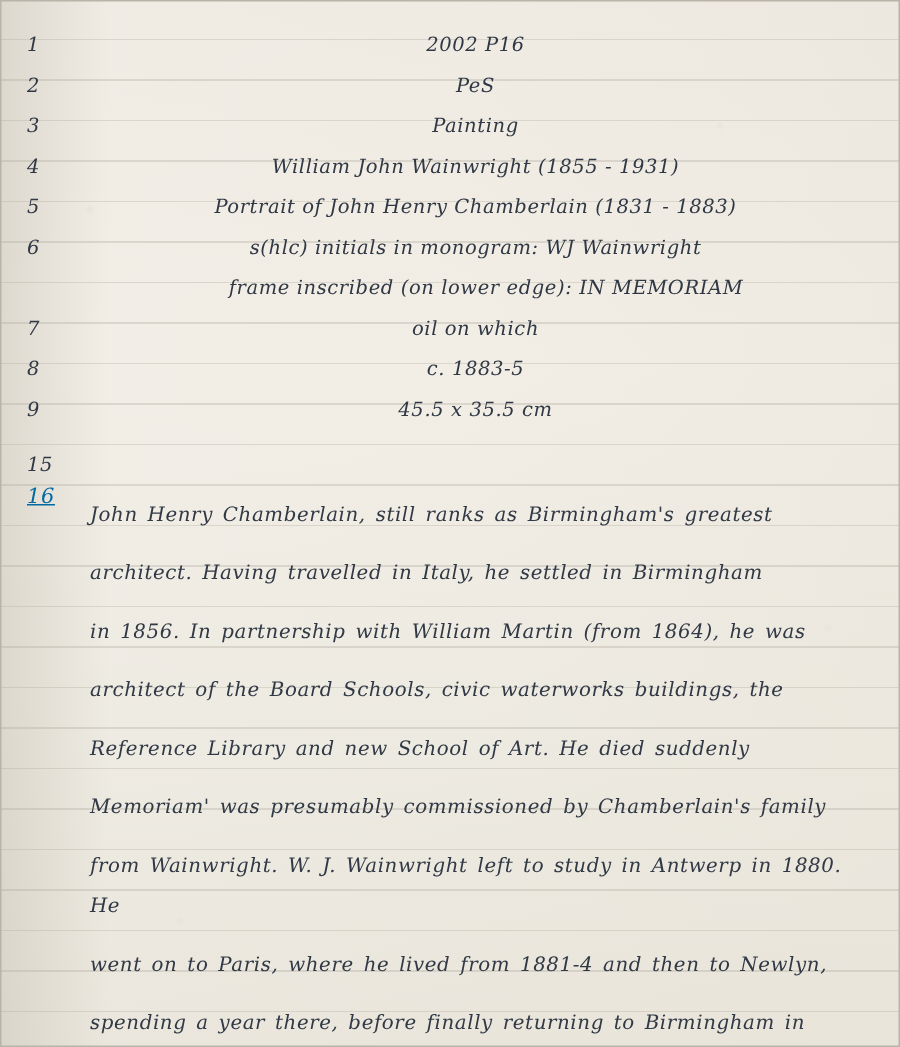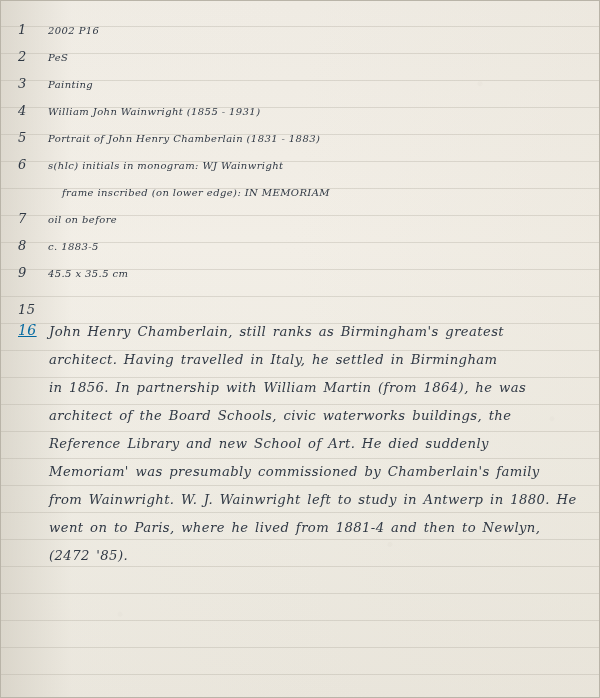--- a/index.html
+++ b/index.html
@@ -70,23 +70,24 @@
     min-height: 27px;
   }
   .num {
     width: 30px;
     flex: 0 0 30px;
     font-size: 13px;
     color: #2f3844;
   }
   .val {
     flex: 1 1 auto;
-    font-size: 10px;
+    font-size: 13px;
     line-height: 26px;
     color: #2f3844;
+    text-align: center;
   }
   .val.indent {
     padding-left: 14px;
   }
   .faint {
     color: #8d9198;
     opacity: 0.55;
   }
   .note-block {
     display: flex;
@@ -102,21 +103,21 @@
   }
   .note-body {
     flex: 1 1 auto;
     font-size: 13.2px;
     line-height: 27px;
     color: #303945;
     text-align: left;
     word-spacing: 2px;
   }
   .note-body p {
-    margin: 1px;
+    margin: 12px;
   }
   .last-line {
     line-height: 27px;
   }
   .row-15 .val { min-height: 26px; }
 </style>
 </head>
 <body>
 
 <div id="page">
@@ -155,21 +156,21 @@
       <span class="val hand">s(hlc) initials in monogram: WJ Wainwright</span>
     </div>
 
     <div class="row">
       <span class="num hand"></span>
       <span class="val hand indent">frame inscribed (on lower edge): IN MEMORIAM</span>
     </div>
 
     <div class="row">
       <span class="num hand">7</span>
-      <span class="val hand">oil on before</span>
+      <span class="val hand">oil on which</span>
     </div>
 
     <div class="row">
       <span class="num hand">8</span>
       <span class="val hand">c. 1883-5</span>
     </div>
 
     <div class="row">
       <span class="num hand">9</span>
       <span class="val hand">45.5 x 35.5 cm</span>
@@ -185,19 +186,20 @@
       <span class="note-num hand">16</span>
       <div class="note-body hand">
         <p>John Henry Chamberlain, still ranks as Birmingham's greatest</p>
         <p>architect. Having travelled in Italy, he settled in Birmingham</p>
         <p>in 1856. In partnership with William Martin (from 1864), he was</p>
         <p>architect of the Board Schools, civic waterworks buildings, the</p>
         <p>Reference Library and new School of Art. He died suddenly</p>
         <p>Memoriam' was presumably commissioned by Chamberlain's family</p>
         <p>from Wainwright. W. J. Wainwright left to study in Antwerp in 1880. He</p>
         <p>went on to Paris, where he lived from 1881-4 and then to Newlyn,</p>
+        <p>spending a year there, before finally returning to Birmingham in</p>
         <p class="last-line">(2472 '85).</p>
       </div>
     </div>
 
   </div>
   <div id="page-border"></div>
 </div>
 
 </body></html>

